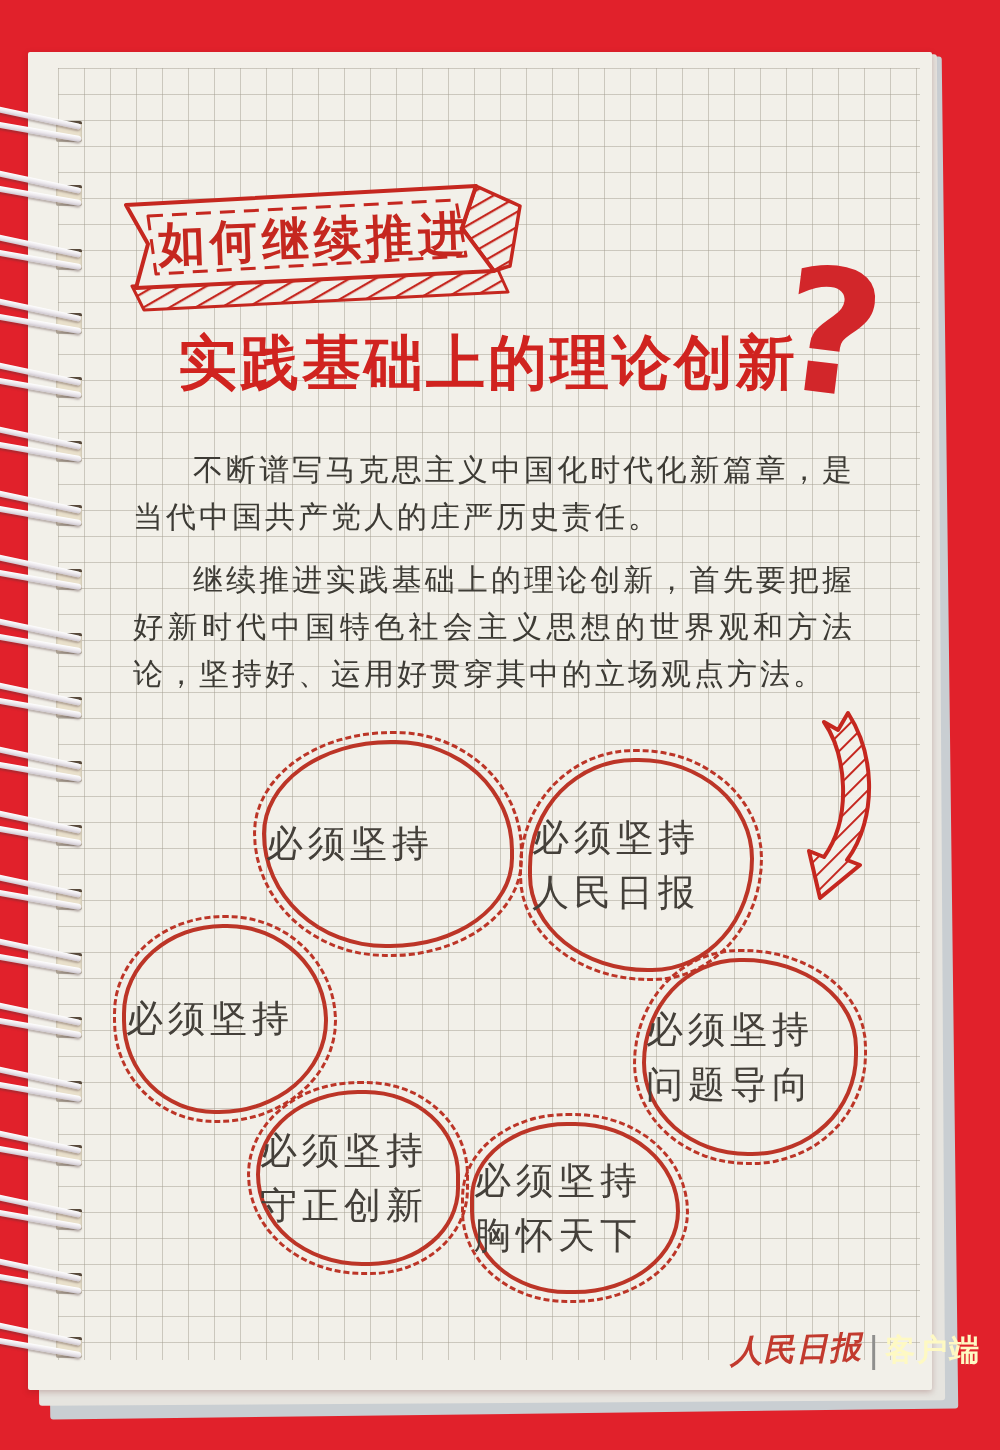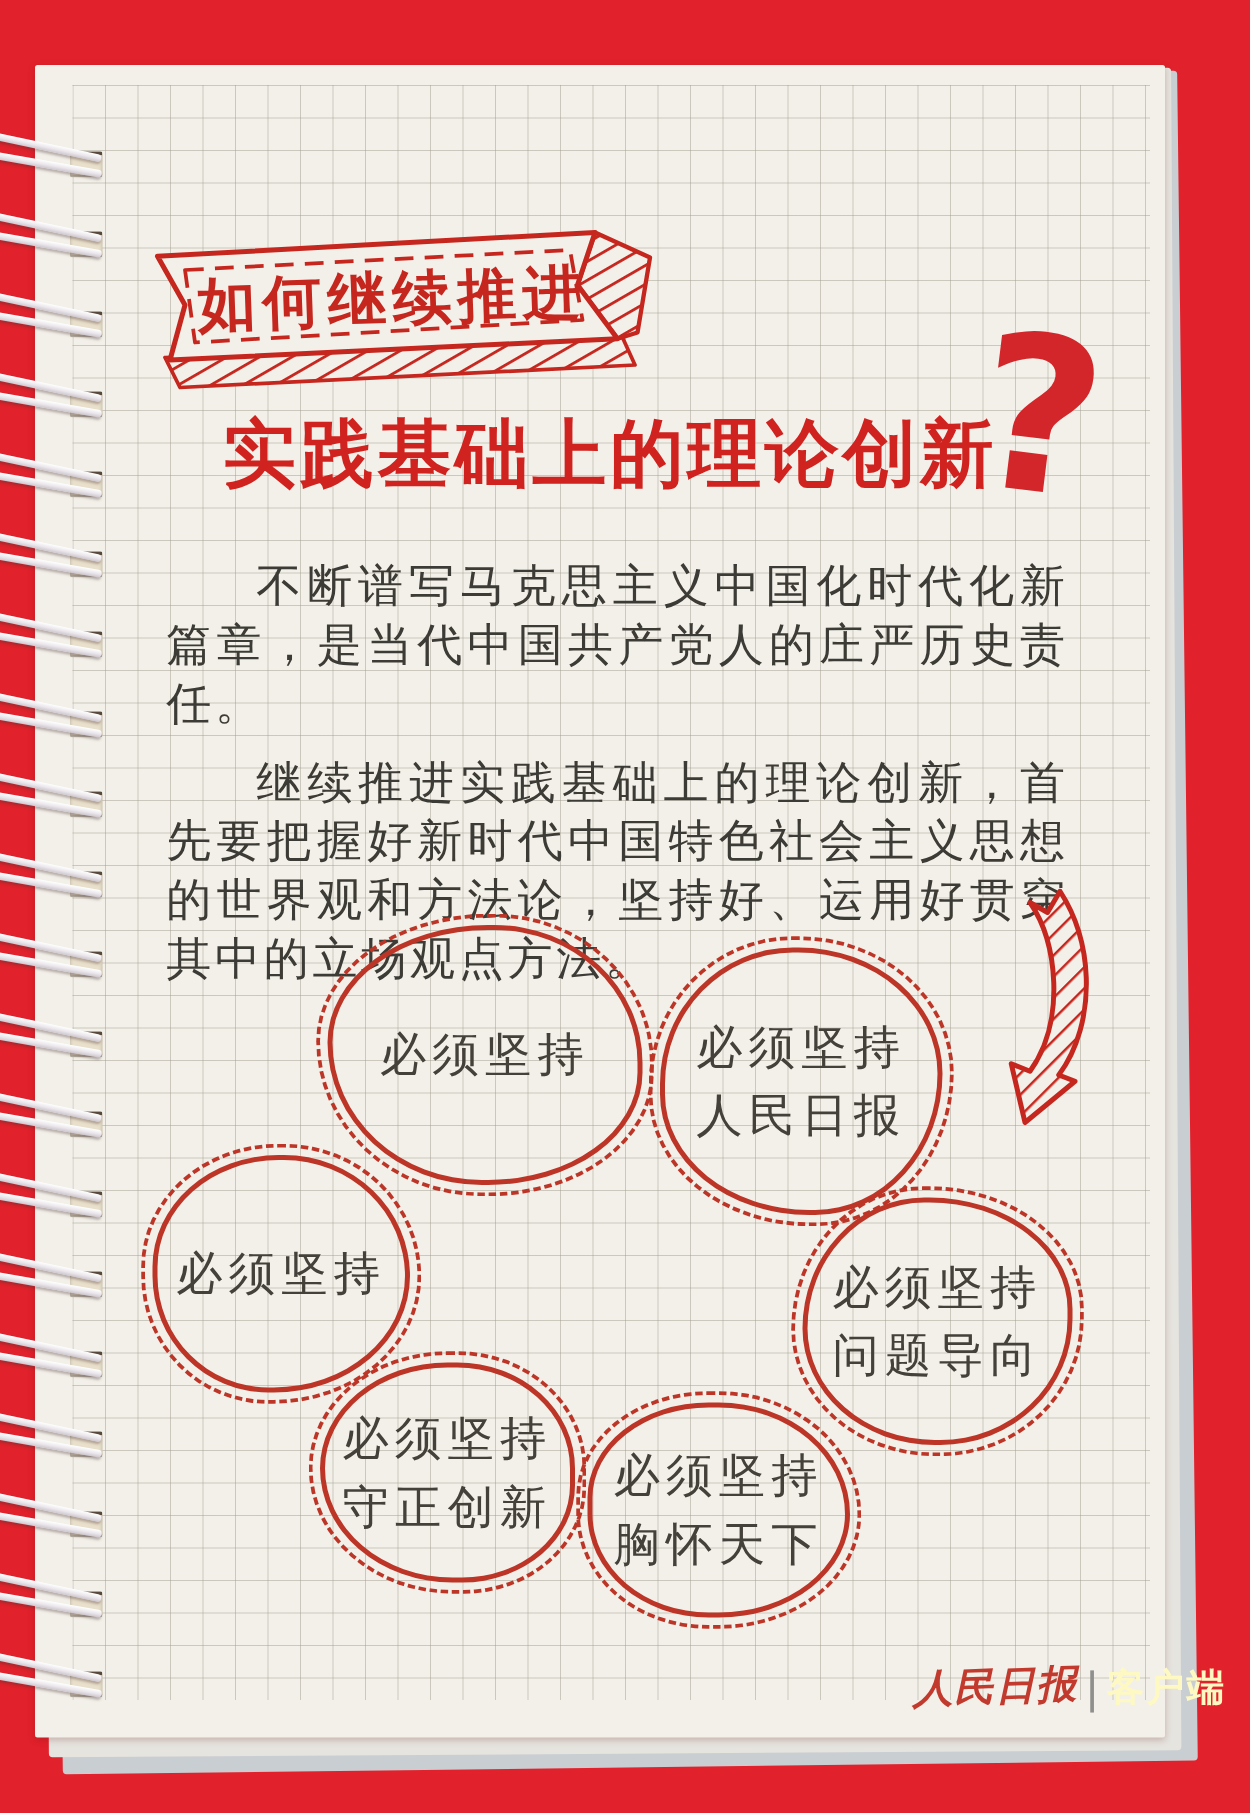--- a/index.html
+++ b/index.html
@@ -54,30 +54,30 @@
     white-space:nowrap;font-family:"Liberation Sans","DejaVu Sans",sans-serif;
   }
   .qmark{
     position:absolute;left:782px;top:248px;z-index:5;
     font-size:172px;font-weight:900;color:#d2262a;line-height:1;
     transform:rotate(7deg);font-family:"DejaVu Sans",sans-serif;
   }
   
   .bodytext{
     position:absolute;left:133px;top:446px;width:722px;z-index:5;
-    color:#3d3b35;font-size:36px;line-height:47px;letter-spacing:3px;
+    color:#3d3b35;font-size:30px;line-height:47px;letter-spacing:3px;
     font-family:"DejaVu Serif","Liberation Serif",serif;
     text-align:justify;
   }
   .bodytext p{margin:0 0 16px;text-indent:2em;}
   
   .bubble{
     position:absolute;z-index:5;
     border:4px solid #bc3527;
-    display:flex;flex-direction:column;align-items:center;justify-content:center;
+    display:flex;flex-direction:column;align-items:flex-start;justify-content:center;
     color:#44403a;font-size:37px;letter-spacing:5px;line-height:1.5;
     font-family:"DejaVu Serif","Liberation Serif",serif;
     text-align:center;
   }
   .bubble::before{
     content:"";position:absolute;inset:-13px;
     border:3px dashed #bc3527;border-radius:inherit;
   }
   .b1{left:262px;top:740px;width:244px;height:200px;border-radius:52% 48% 50% 50%/46% 54% 44% 56%;}
   .b2{left:528px;top:758px;width:218px;height:206px;border-radius:48% 52% 46% 54%/52% 48% 54% 46%;}

